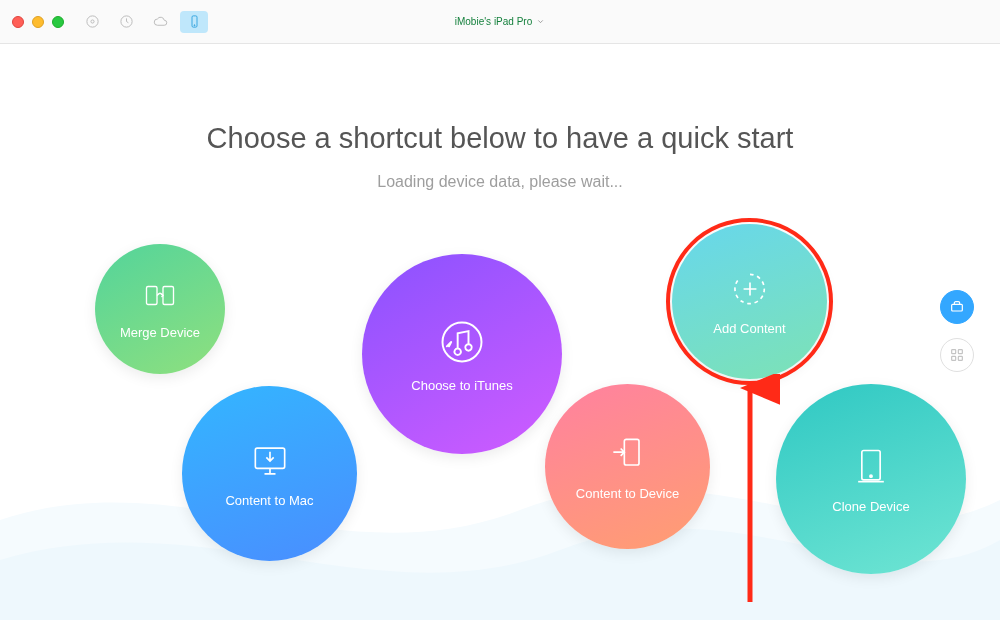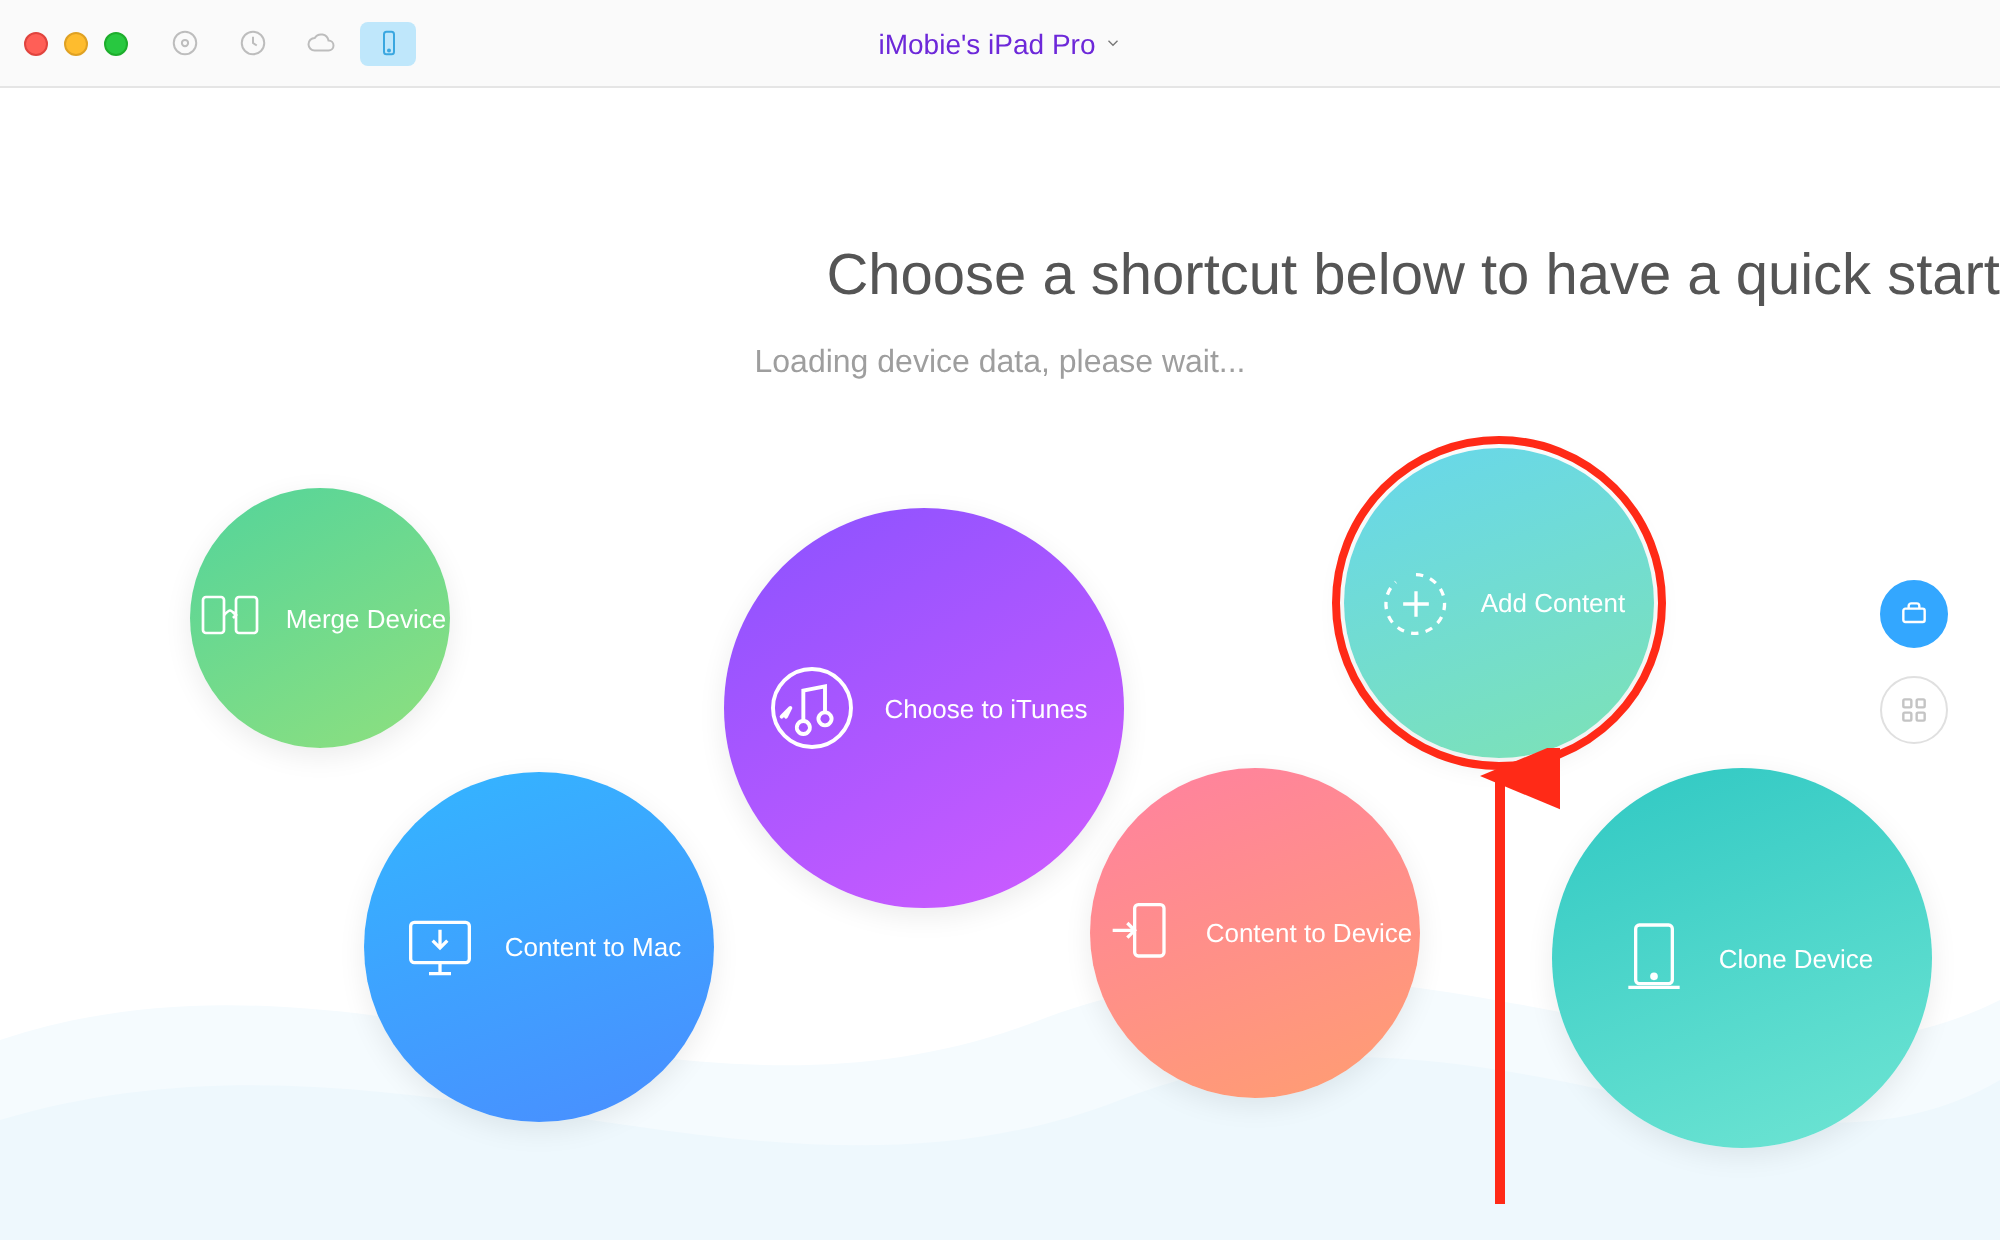--- a/index.html
+++ b/index.html
@@ -25,36 +25,36 @@
   .tbicon {
     width: 28px; height: 22px; border-radius: 4px;
     display: flex; align-items: center; justify-content: center;
     color: #bdbdbd;
   }
   .tbicon.active { background: #bfe7fb; color: #3aa7e0; }
   .tbicon svg { width: 15px; height: 15px; }
 
   .title {
     position: absolute; left: 0; right: 0; text-align: center;
-    font-size: 14px; color: #6d28d9; pointer-events: none;
+    font-size: 10px; color: #15803d; pointer-events: none;
     display: flex; justify-content: center; align-items: center; gap: 4px;
   }
   .title .chev { width: 9px; height: 9px; }
 
   
   .stage { position: relative; width: 1000px; height: 576px; overflow: hidden; }
 
-  .heading { text-align: right; margin-top: 78px; font-size: 29px; color: #555; font-weight: 400; }
+  .heading { text-align: center; margin-top: 78px; font-size: 29px; color: #555; font-weight: 400; }
   .subhead { text-align: center; margin-top: 18px; font-size: 16px; color: #9e9e9e; }
 
   .bubble {
     position: absolute;
     border-radius: 50%;
     color: #fff;
-    display: flex; flex-direction: row; align-items: center; justify-content: center;
+    display: flex; flex-direction: column; align-items: center; justify-content: center;
     gap: 10px;
     cursor: pointer;
     box-shadow: 0 4px 14px rgba(0,0,0,0.08);
   }
   .bubble .label { font-size: 13px; font-weight: 400; }
   .bubble .bicon { width: 44px; height: 44px; }
   .bubble.small .label { font-size: 13px; }
   .bubble.small .bicon { width: 36px; height: 36px; }
 
   

